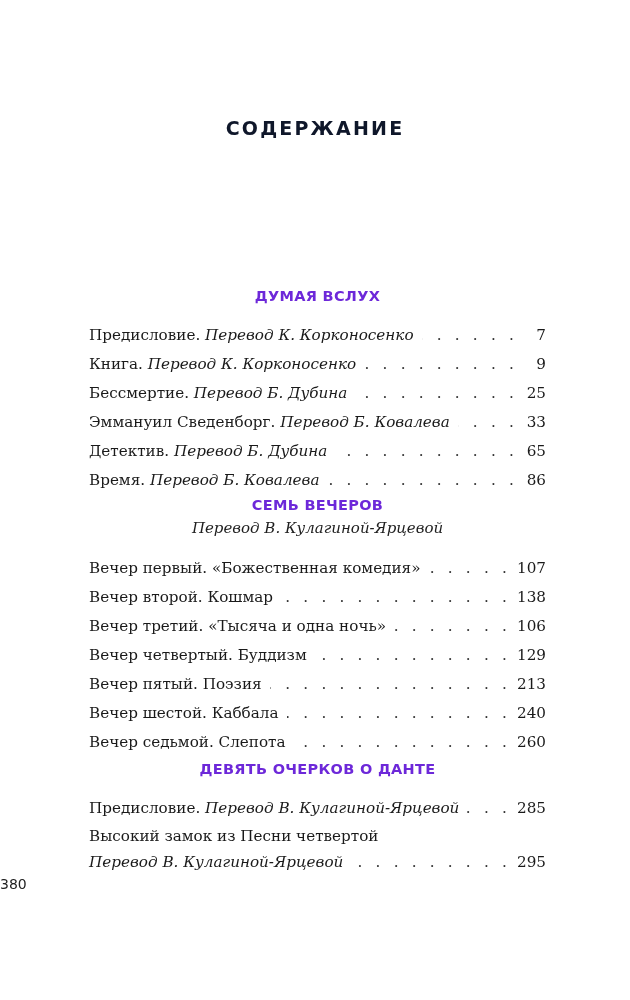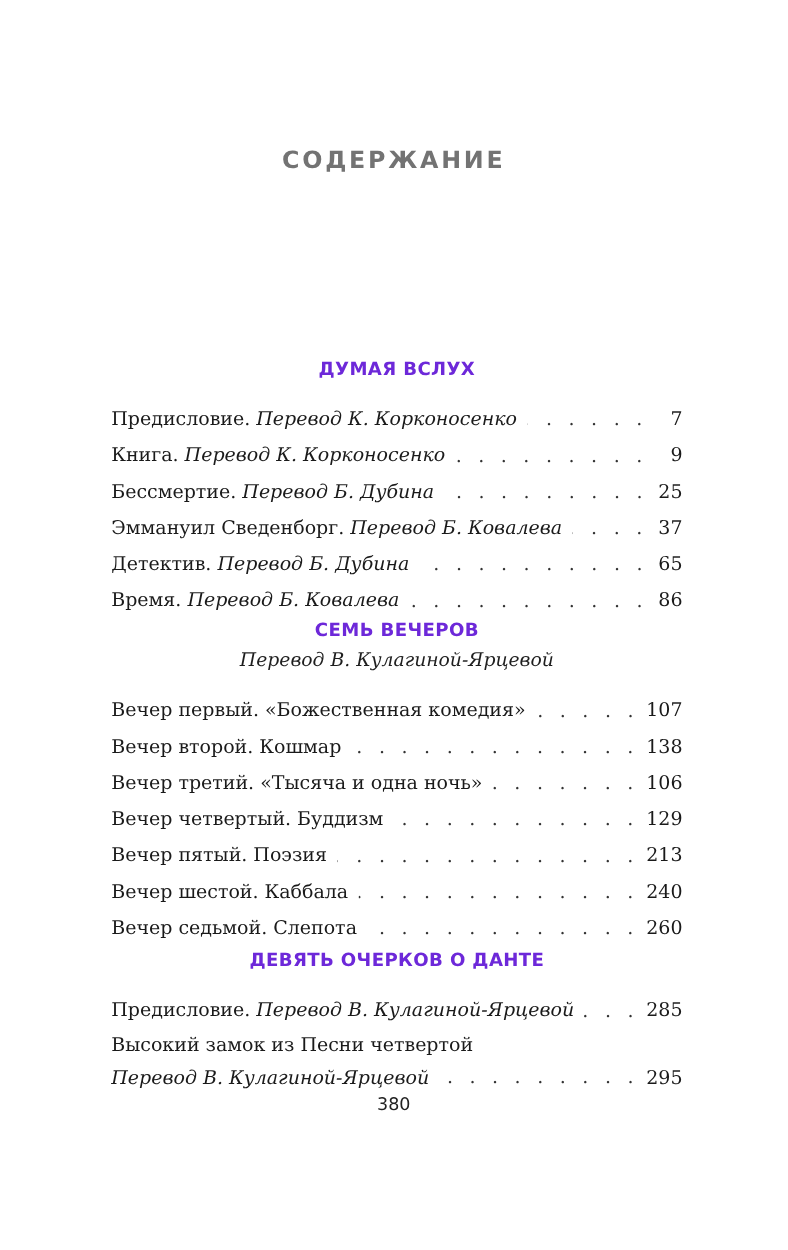--- a/index.html
+++ b/index.html
@@ -18,21 +18,21 @@
     .page-title {
       position: absolute;
       top: 117px;
       left: 0;
       width: 630px;
       text-align: center;
       font-family: "DejaVu Sans", "Liberation Sans", sans-serif;
       font-weight: bold;
       font-size: 19px;
       letter-spacing: 2.2px;
-      color: #737373;
+      color: #0f172a;
     }
     .section {
       position: absolute;
       left: 89px;
       width: 457px;
     }
     .section-heading {
       text-align: center;
       font-family: "DejaVu Sans", "Liberation Sans", sans-serif;
       font-weight: bold;
@@ -91,21 +91,20 @@
       height: 26px;
       line-height: 26px;
       font-size: 15.2px;
       white-space: nowrap;
     }
     .folio {
       position: absolute;
       top: 876px;
       left: 0;
       width: 630px;
-      text-align: center;
       font-family: "DejaVu Sans", "Liberation Sans", sans-serif;
       font-size: 14px;
       color: #222;
     }
   </style>
 </head>
 <body>
 
 <div class="page-title">СОДЕРЖАНИЕ</div>
 
@@ -131,21 +130,21 @@
         <span class="sep"> </span>
         <span class="translator">Перевод Б. Дубина</span>
       <span class="leader">. . . . . . . . . . . . . . . . . . . . . . . . . . . . . . . . . . . . . . . . . . . . . . . . . . . . . . . . . . . . . . . . . . . .</span>
       <span class="page">25</span>
     </div>
     <div class="entry">
       <span class="title">Эммануил Сведенборг.</span>
         <span class="sep"> </span>
         <span class="translator">Перевод Б. Ковалева</span>
       <span class="leader">. . . . . . . . . . . . . . . . . . . . . . . . . . . . . . . . . . . . . . . . . . . . . . . . . . . . . . . . . . . . . . . . . . . .</span>
-      <span class="page">37</span>
+      <span class="page">33</span>
     </div>
     <div class="entry">
       <span class="title">Детектив.</span>
         <span class="sep"> </span>
         <span class="translator">Перевод Б. Дубина</span>
       <span class="leader">. . . . . . . . . . . . . . . . . . . . . . . . . . . . . . . . . . . . . . . . . . . . . . . . . . . . . . . . . . . . . . . . . . . .</span>
       <span class="page">65</span>
     </div>
     <div class="entry">
       <span class="title">Время.</span>

